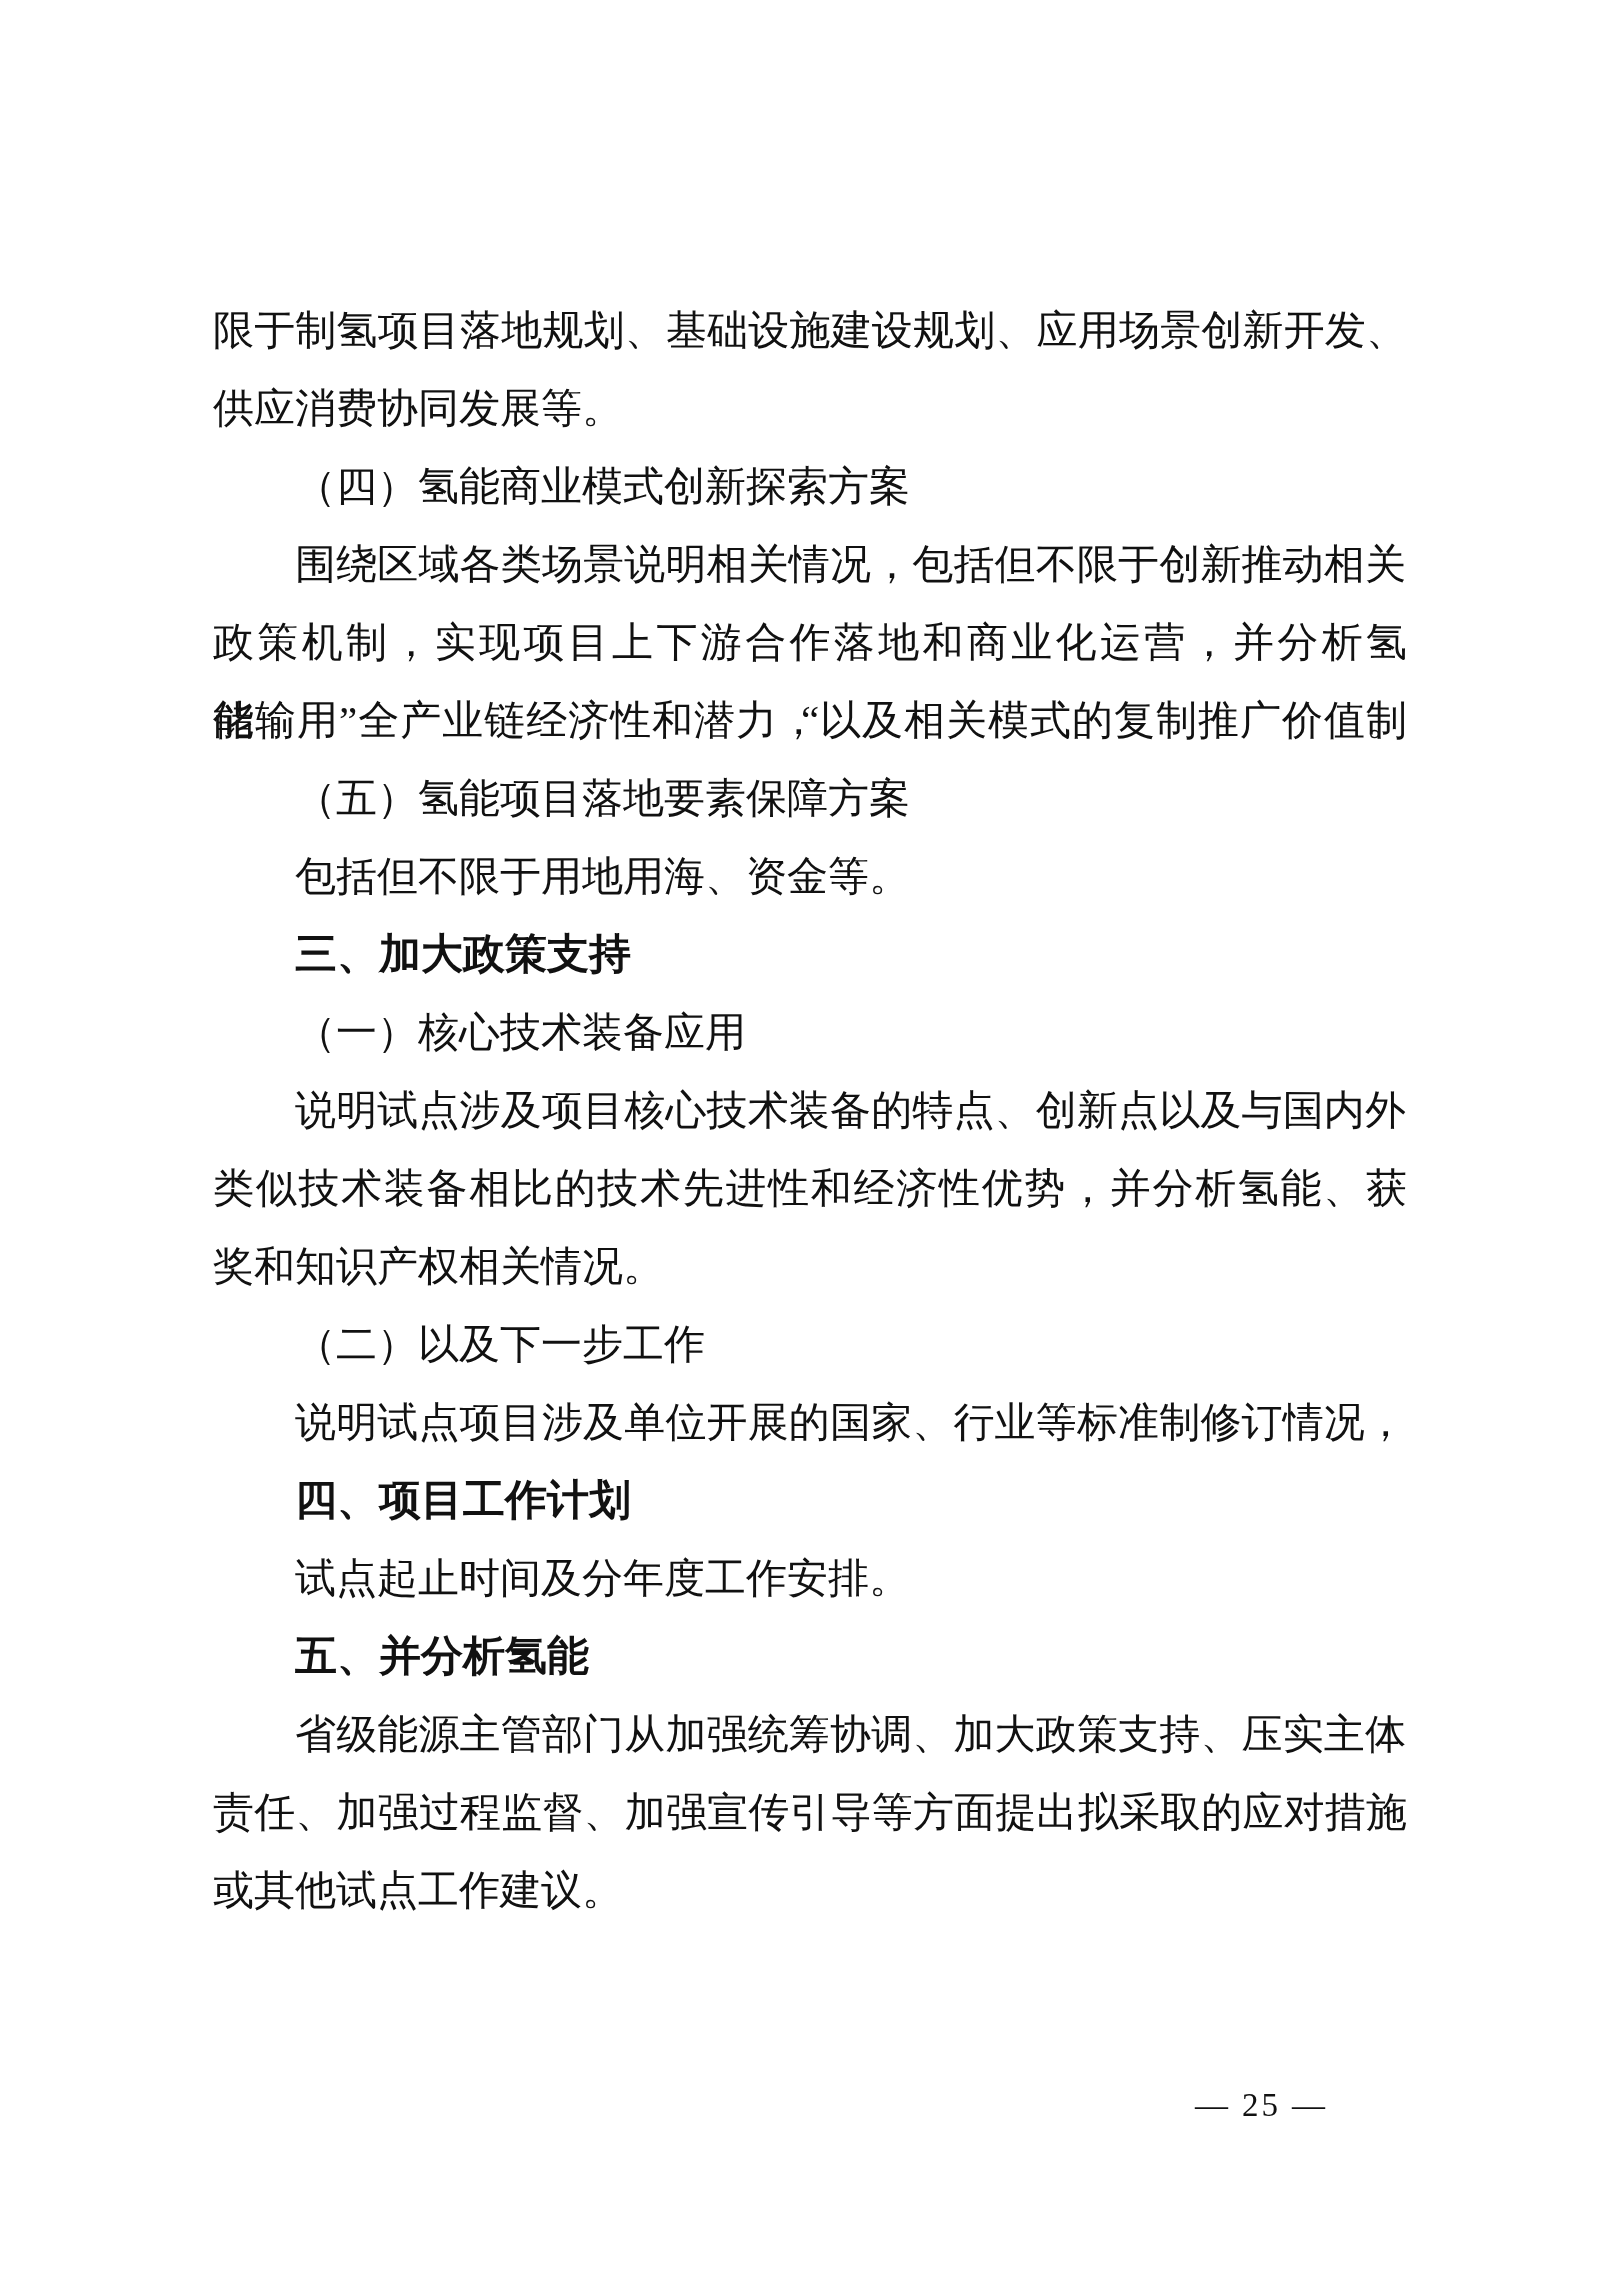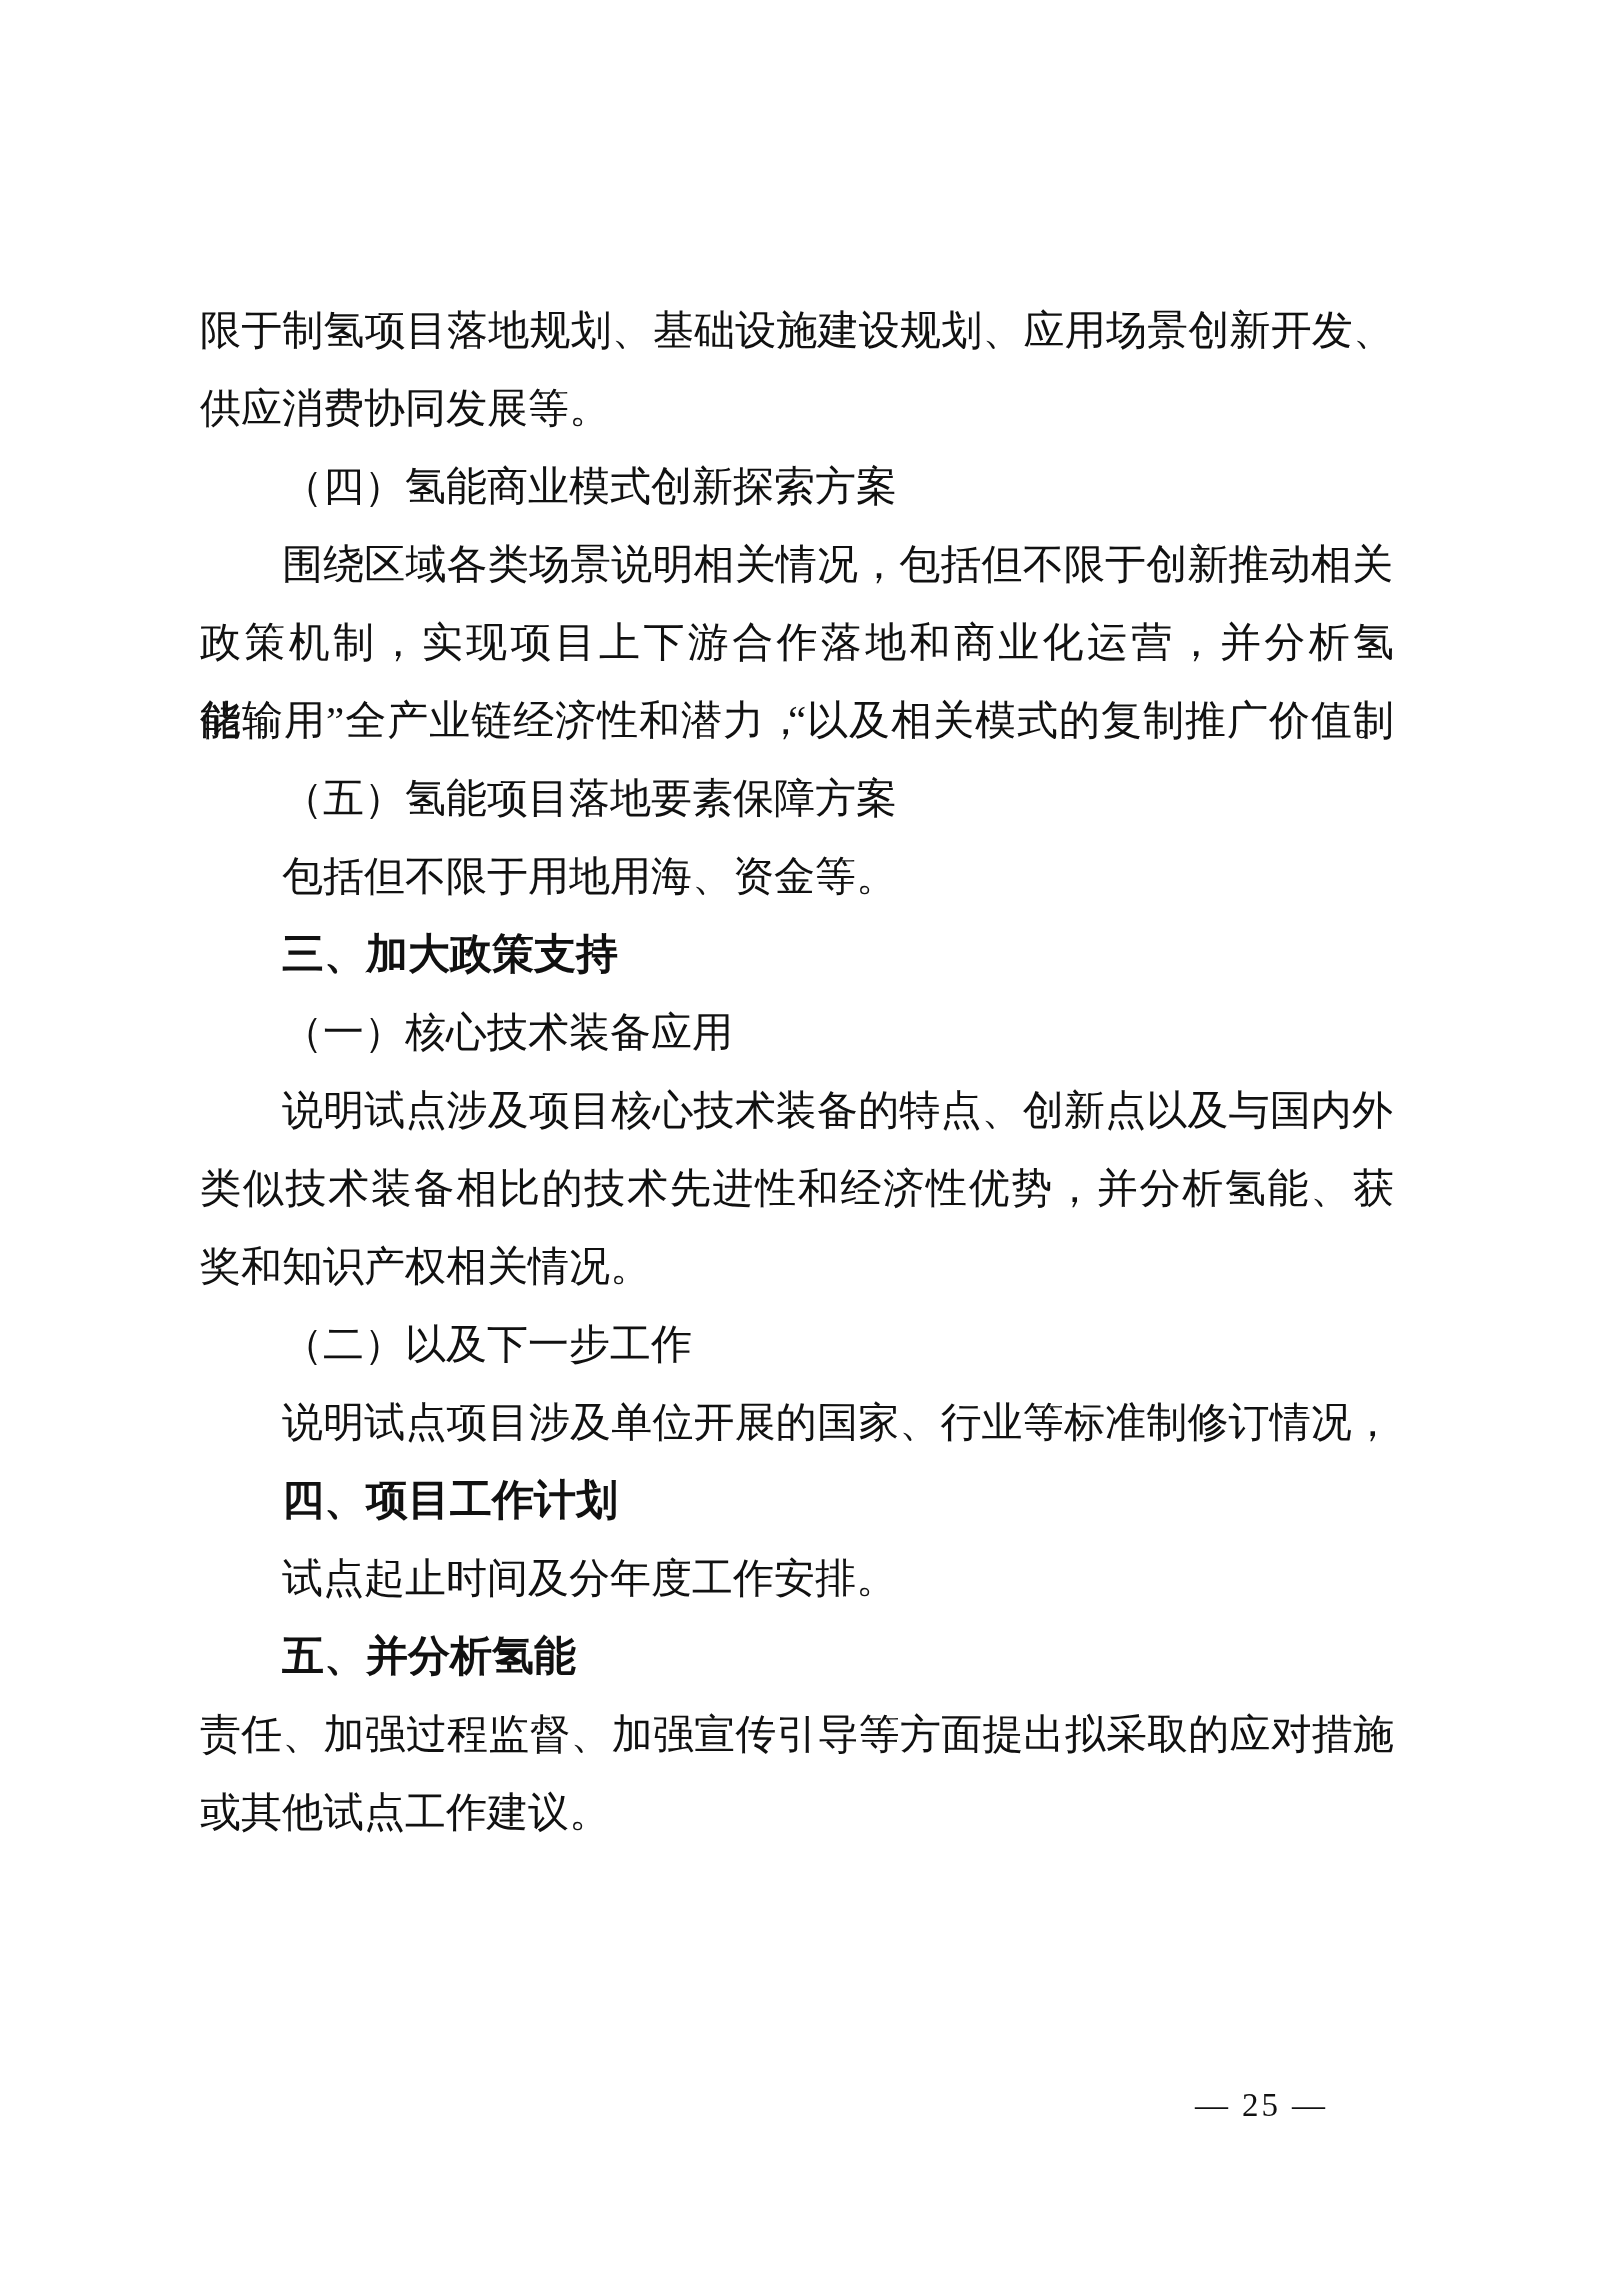--- a/index.html
+++ b/index.html
@@ -10,21 +10,21 @@
   .page {
     position: relative;
     width: 1620px;
     height: 2293px;
     background: #ffffff;
     overflow: hidden;
     color: #111111;
   }
   .text-block {
     position: absolute;
-    left: 200px;
+    left: 213px;
     top: 291px;
     width: 1194px;
   }
   .line {
     height: 78px;
     line-height: 78px;
     font-size: 41px;
     white-space: nowrap;
     font-family: "Liberation Serif", "DejaVu Serif", serif;
     color: #111111;
@@ -79,18 +79,19 @@
     <div class="line hei indent">三、加大政策支持</div>
     <div class="line kai indent">（一）核心技术装备应用</div>
     <div class="line indent full">说明试点涉及项目核心技术装备的特点、创新点以及与国内外</div>
     <div class="line full">类似技术装备相比的技术先进性和经济性优势，并分析氢能、获</div>
     <div class="line">奖和知识产权相关情况。</div>
     <div class="line kai indent">（二）以及下一步工作</div>
     <div class="line indent full">说明试点项目涉及单位开展的国家、行业等标准制修订情况，</div>
     <div class="line hei indent">四、项目工作计划</div>
     <div class="line indent">试点起止时间及分年度工作安排。</div>
     <div class="line hei indent">五、并分析氢能</div>
+    <div class="line indent full">省级能源主管部门从加强统筹协调、加大政策支持、压实主体</div>
     <div class="line full">责任、加强过程监督、加强宣传引导等方面提出拟采取的应对措施</div>
     <div class="line">或其他试点工作建议。</div>
   </div>
   <div class="page-number">— 25 —</div>
 </div>
 
 
 </body></html>

